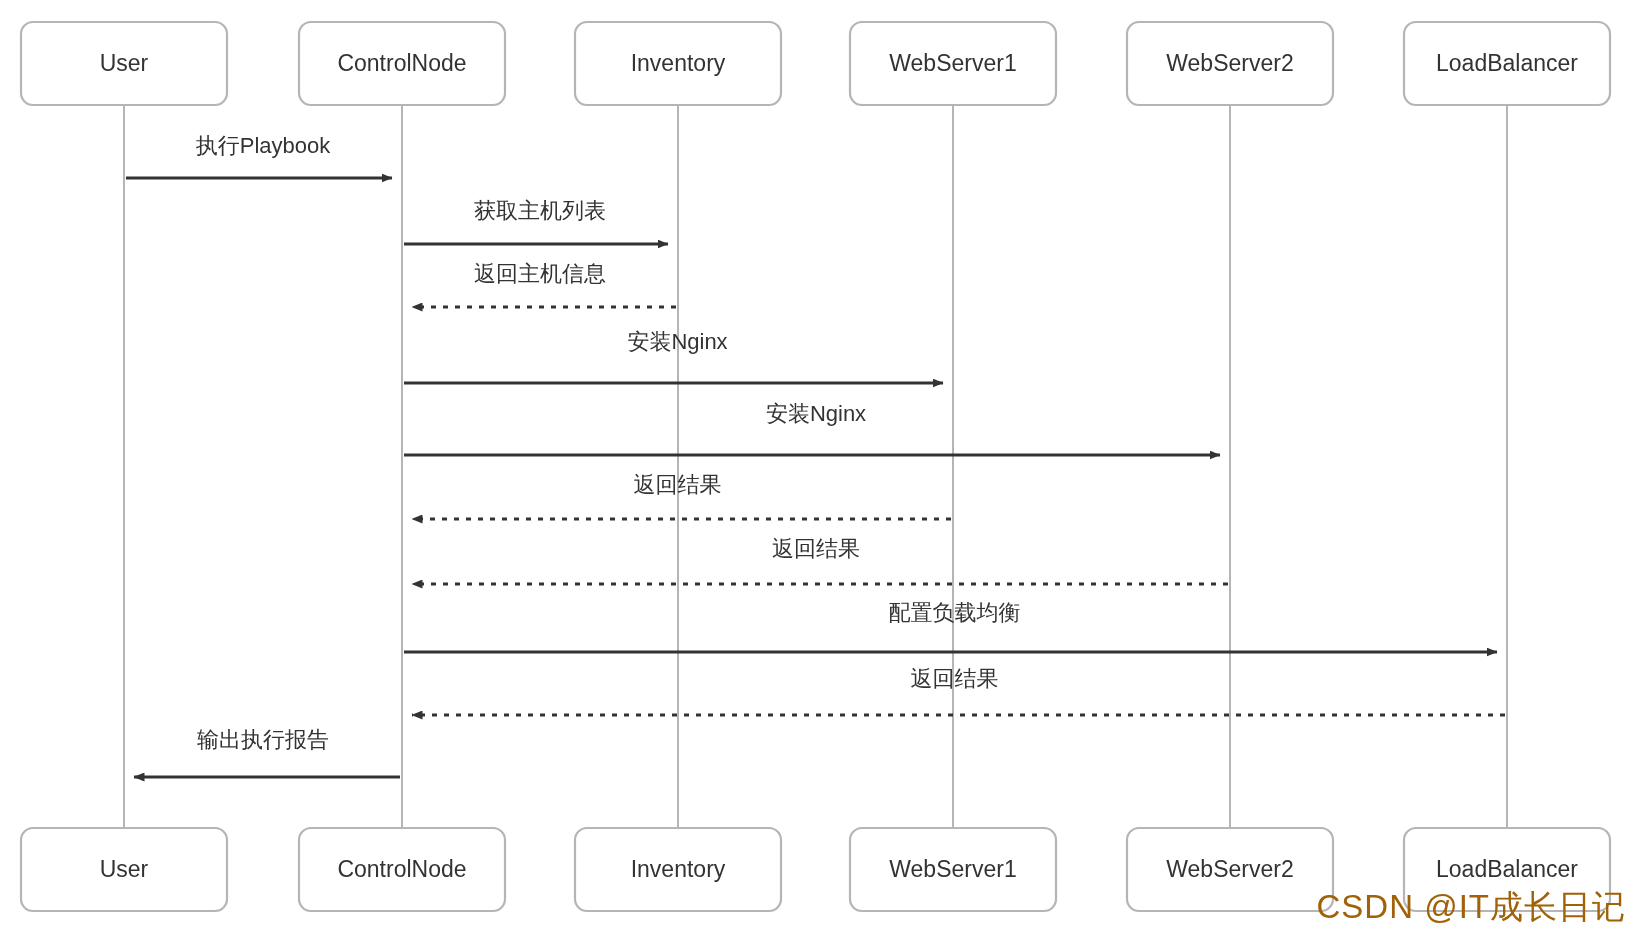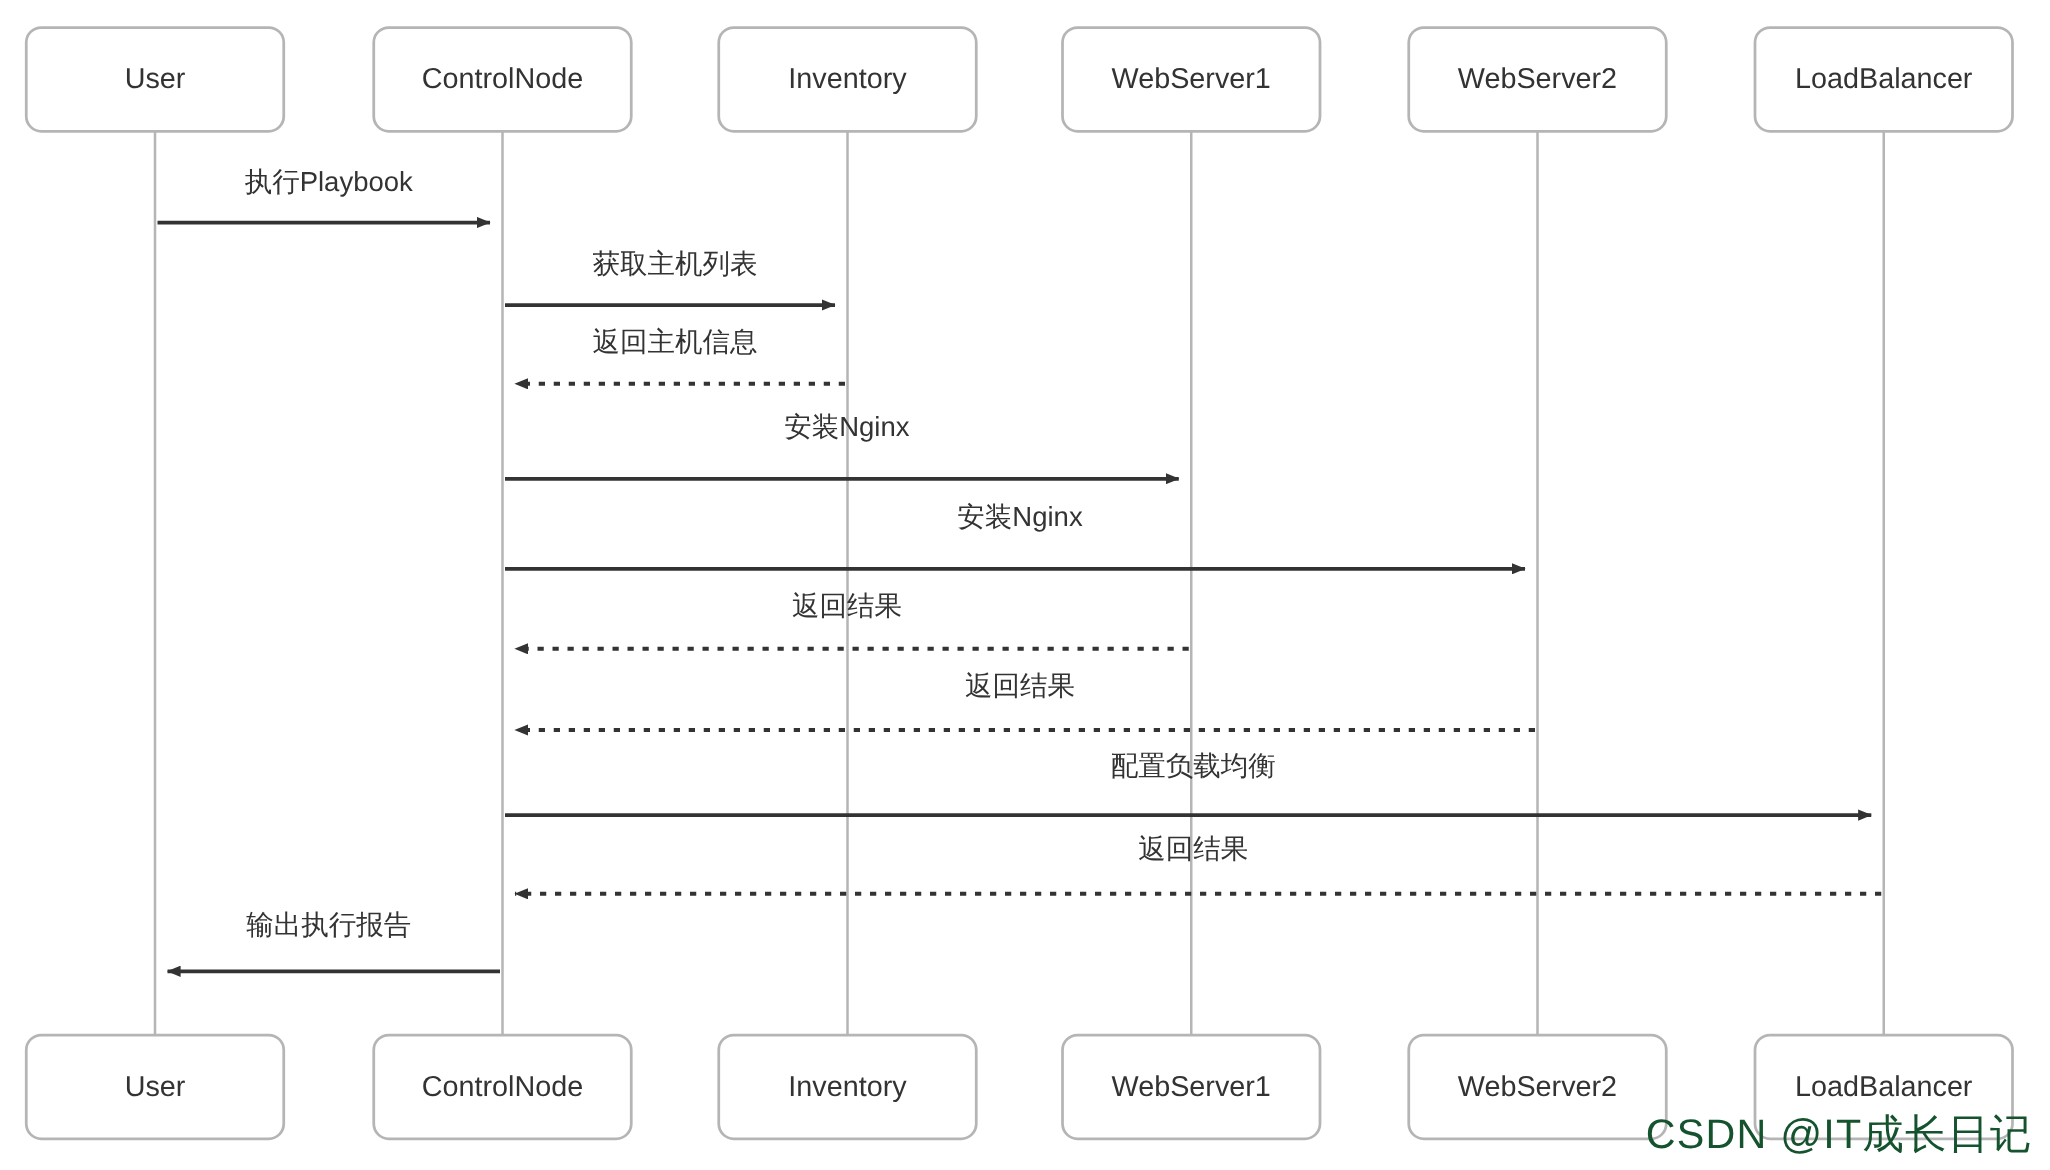--- a/index.html
+++ b/index.html
@@ -58,21 +58,21 @@
     font-size: 22px;
     text-anchor: middle;
     dominant-baseline: alphabetic;
   }
   .watermark {
     position: absolute;
     right: 14px;
     bottom: 6px;
     font-family: "Liberation Sans", "DejaVu Sans", sans-serif;
     font-size: 33px;
-    color: #14532d;
+    color: #a16207;
     letter-spacing: 1px;
     white-space: nowrap;
     user-select: none;
   }
 </style>
 </head>
 <body>
 
 <div id="diagram-root">
 

